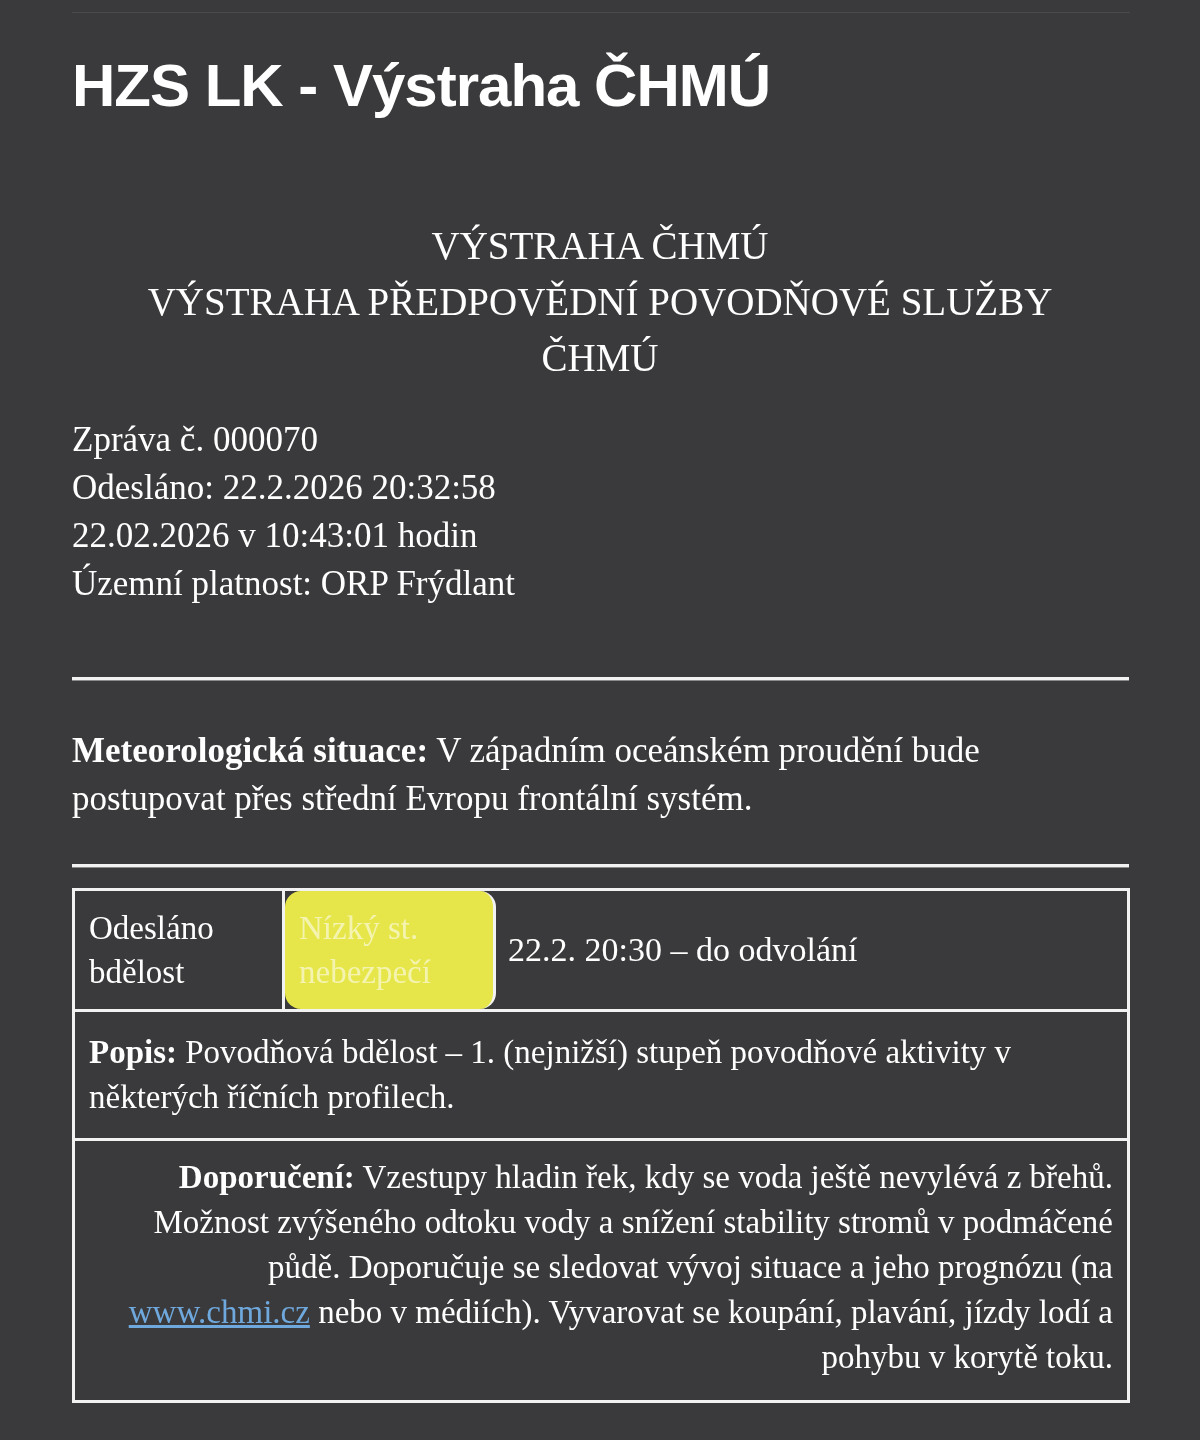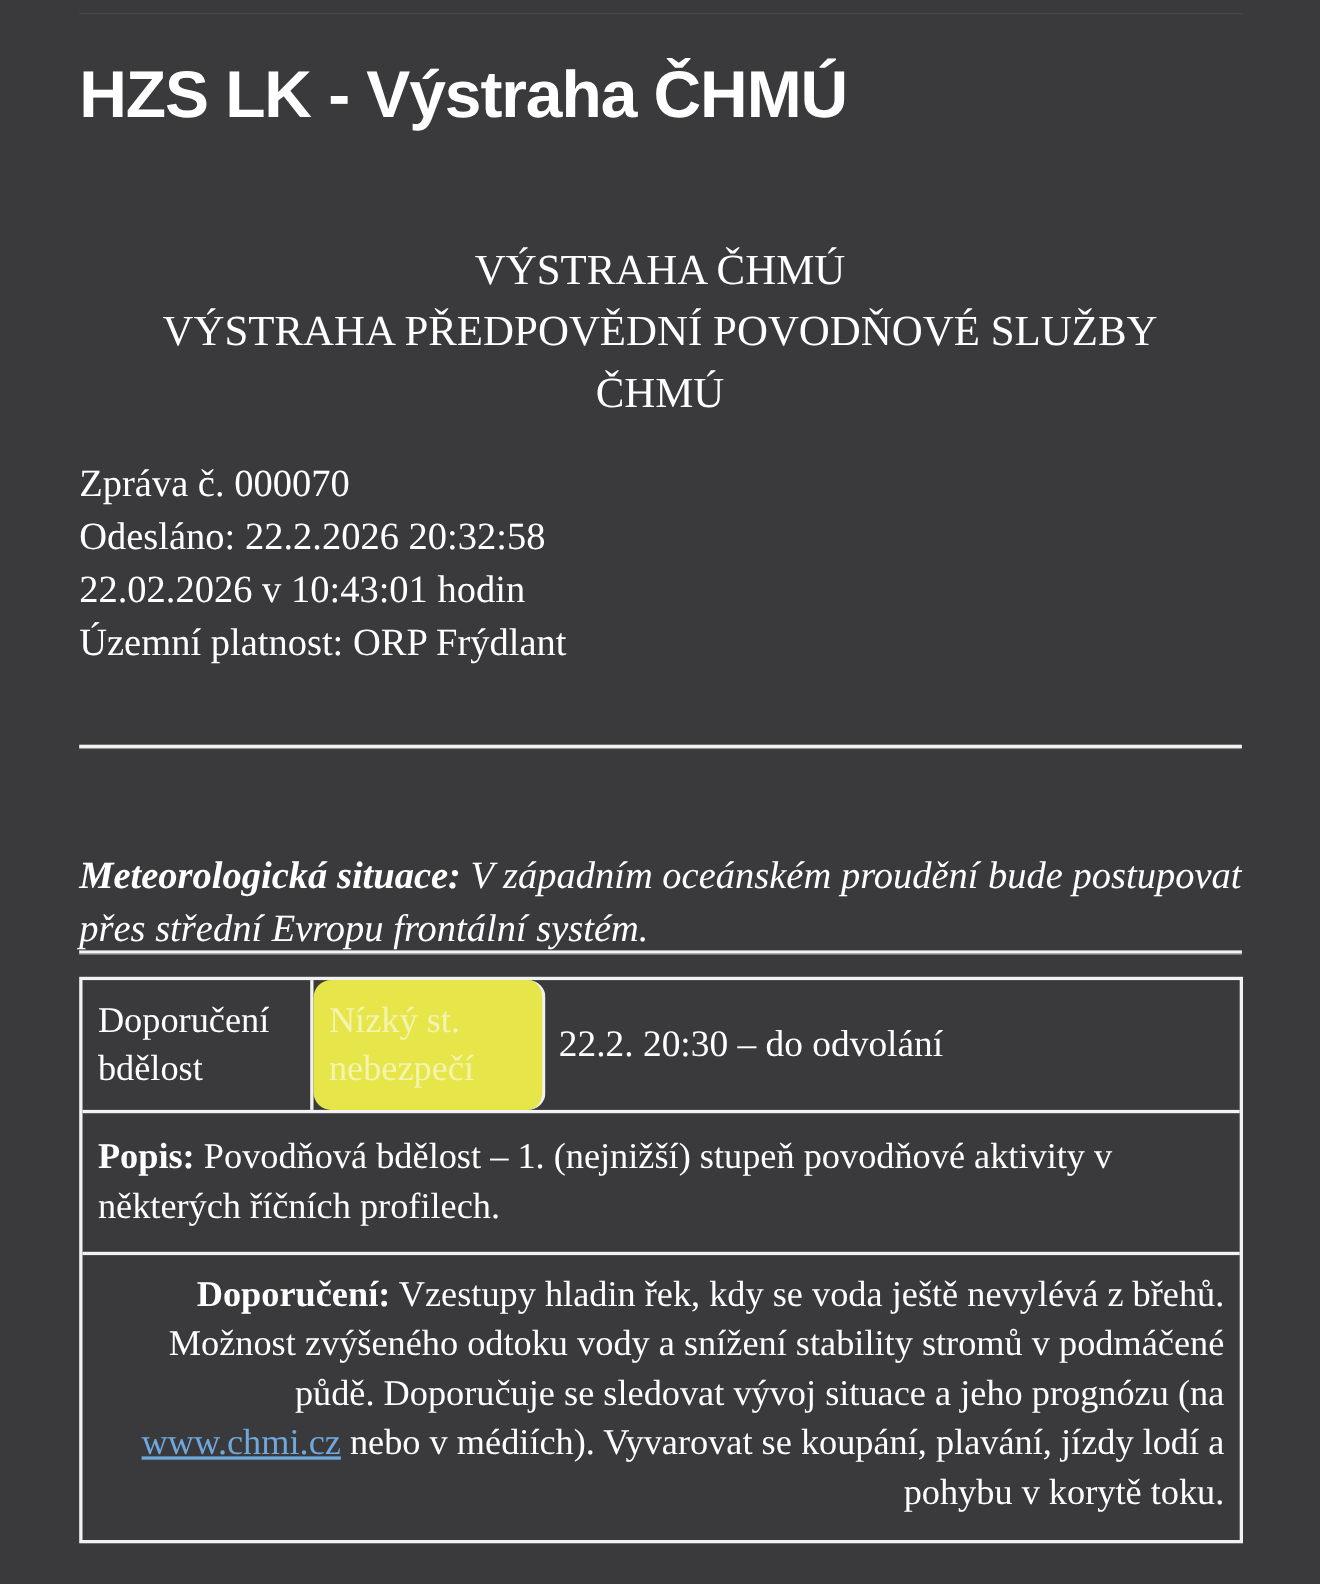--- a/index.html
+++ b/index.html
@@ -62,23 +62,22 @@
       width: 1057px;
       height: 4px;
       border-top: 3px solid #f2f2f2;
       border-bottom: 1px solid #8a8a8a;
     }
     .rule-1 { top: 677px; }
     .rule-2 { top: 864px; }
     .situation {
       position: absolute;
       left: 72px;
-      top: 772px;
+      top: 727px;
       width: 1060px;
-      font-style: italic;
     }
     .situation b { font-weight: bold; }
     .warn-table {
       position: absolute;
       left: 72px;
       top: 888px;
       width: 1058px;
       border: 3px solid #f2f2f2;
       border-collapse: separate;
     }
@@ -152,21 +151,21 @@
 
 <div class="rule rule-1"></div>
 
 <p class="situation serif"><b>Meteorologická situace:</b><span> V západním oceánském proudění bude postupovat přes střední Evropu frontální systém.</span></p>
 
 <div class="rule rule-2"></div>
 
 <div class="warn-table serif">
   <div class="row1">
     <div class="cell cell-type">
-      <span>Doporučení bdělost</span>
+      <span>Odesláno bdělost</span>
     </div>
     <div class="cell cell-level">
       <span>Nízký st. nebezpečí</span>
     </div>
     <div class="cell cell-time">
       <span>22.2. 20:30 – do odvolání</span>
     </div>
   </div>
   <div class="row2"><b class="label-bold">Popis:</b><span> Povodňová bdělost – 1. (nejnižší) stupeň povodňové aktivity v některých říčních profilech.</span></div>
   <div class="row3"><b class="label-bold">Doporučení:</b><span> Vzestupy hladin řek, kdy se voda ještě nevylévá z břehů. Možnost zvýšeného odtoku vody a snížení stability stromů v podmáčené půdě. Doporučuje se sledovat vývoj situace a jeho prognózu (na </span><a class="link">www.chmi.cz</a><span> nebo v médiích). Vyvarovat se koupání, plavání, jízdy lodí a pohybu v korytě toku.</span></div>

